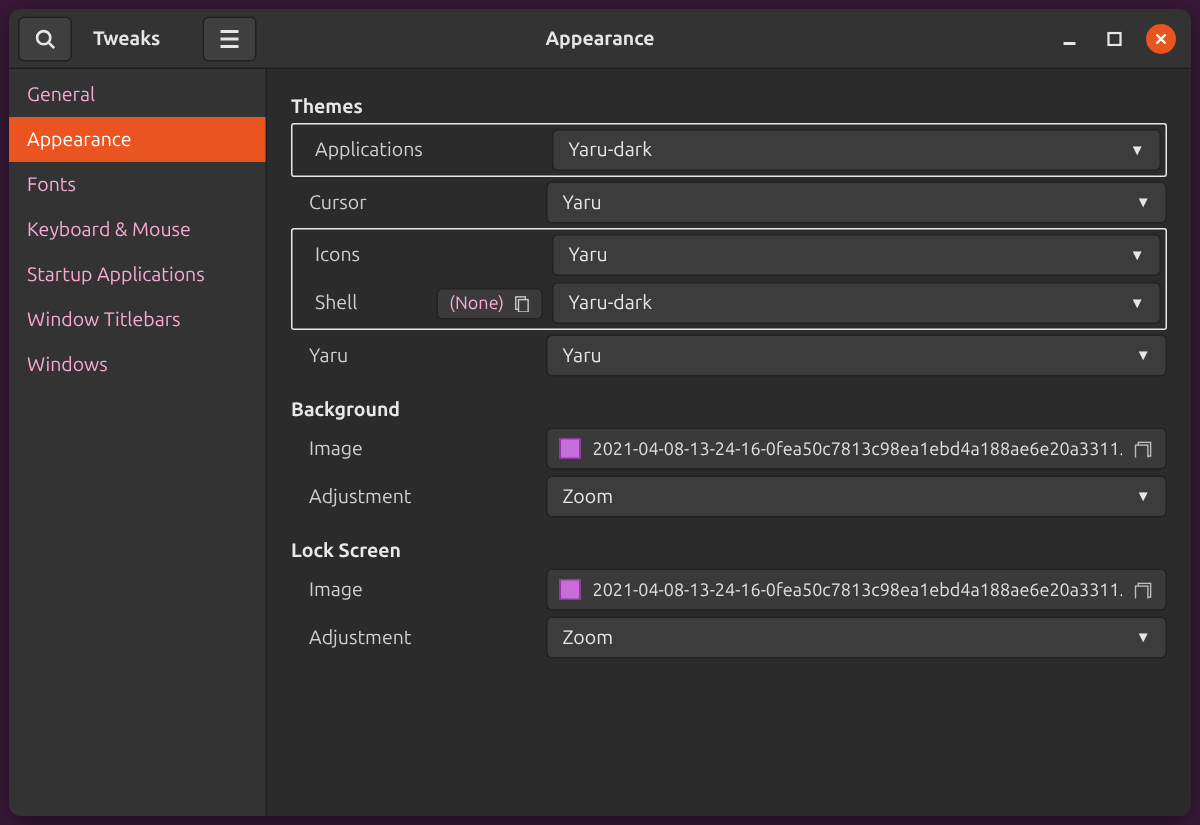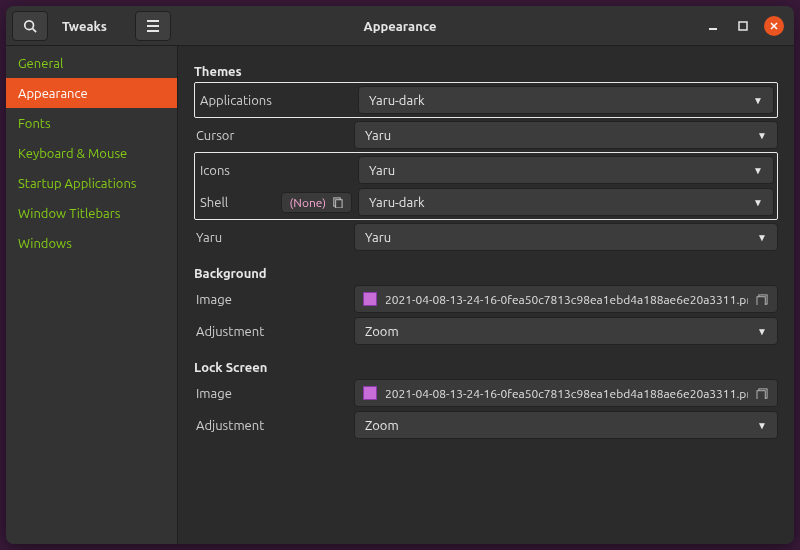--- a/index.html
+++ b/index.html
@@ -8,26 +8,26 @@
   .titlebar { height: 40px; background: #333333; display: flex; align-items: center; position: relative; border-bottom: 1px solid #1e1e1e; }
   .tb-left { display: flex; align-items: center; gap: 0; }
   .tb-btn { width: 36px; height: 30px; margin: 0 4px 0 6px; background: #3f3f3f; border: 1px solid #202020; border-radius: 4px; display: flex; align-items: center; justify-content: center; color: #e6e6e6; cursor: pointer; }
   .tb-app { color: #e6e6e6; font-size: 13px; font-weight: 600; padding: 0 22px 0 10px; }
   .tb-title { position: absolute; left: 0; right: 0; text-align: center; color: #e6e6e6; font-size: 13px; font-weight: 600; pointer-events: none; }
   .tb-right { margin-left: auto; display: flex; align-items: center; gap: 12px; padding-right: 10px; }
   .win-ctrl { width: 18px; height: 18px; display: flex; align-items: center; justify-content: center; color: #e6e6e6; cursor: pointer; }
   .win-close { width: 20px; height: 20px; border-radius: 50%; background: #e95420; color: #fff; font-size: 11px; display: flex; align-items: center; justify-content: center; cursor: pointer; }
   .body { flex: 1; display: flex; min-height: 0; }
   .sidebar { width: 172px; background: #333333; border-right: 1px solid #1e1e1e; display: flex; flex-direction: column; padding-top: 2px; }
-  .side-item { padding: 8px 12px; color: #84cc16; font-size: 13px; cursor: pointer; }
+  .side-item { padding: 8px 12px; color: #f9a8d4; font-size: 13px; cursor: pointer; }
   .side-item.active { background: #e95420; color: #fff; }
   .content { flex: 1; overflow: auto; background: #2b2b2b; padding: 12px 16px 20px 16px; }
   .section-h { color: #e8e8e8; font-size: 13px; font-weight: 700; margin: 6px 0 4px 0; }
   .row { display: flex; align-items: center; height: 30px; margin-bottom: 2px; }
-  .row .label { width: 160px; color: #cfcfcf; font-size: 13px; padding-left: 2px; display: flex; align-items: center; }
+  .row .label { width: 160px; color: #cfcfcf; font-size: 13px; padding-left: 2px; display: flex; align-items: center; margin-left: 10px; }
   .shell-none { margin-left: auto; background: #3a3a3a; border: 1px solid #222; border-radius: 4px; padding: 3px 8px; color: #f9a8d4; font-size: 12px; display: flex; align-items: center; gap: 6px; margin-right: 6px; }
   .dd { flex: 1; background: #3c3c3c; border: 1px solid #222; border-radius: 4px; height: 28px; display: flex; align-items: center; padding: 0 10px; color: #e6e6e6; font-size: 13px; cursor: pointer; position: relative; }
   .dd .caret { margin-left: auto; font-size: 10px; color: #e6e6e6; }
   .filebox { flex: 1; background: #3a3a3a; border: 1px solid #222; border-radius: 4px; height: 28px; display: flex; align-items: center; padding: 0 8px; gap: 8px; color: #e0e0e0; font-size: 12px; cursor: pointer; overflow: hidden; }
   .filebox .thumb { width: 14px; height: 14px; background: #c86dd7; border: 1px solid #8a3aa8; flex-shrink: 0; }
   .filebox .fname { flex: 1; white-space: nowrap; overflow: hidden; }
   .filebox .folder { color: #bdbdbd; flex-shrink: 0; }
   .hl-group { border: 1px solid #e8e8e8; border-radius: 2px; padding: 2px 3px; margin-bottom: 2px; }
   .hl-group .row { margin-bottom: 0; }
   svg { display: block; }

